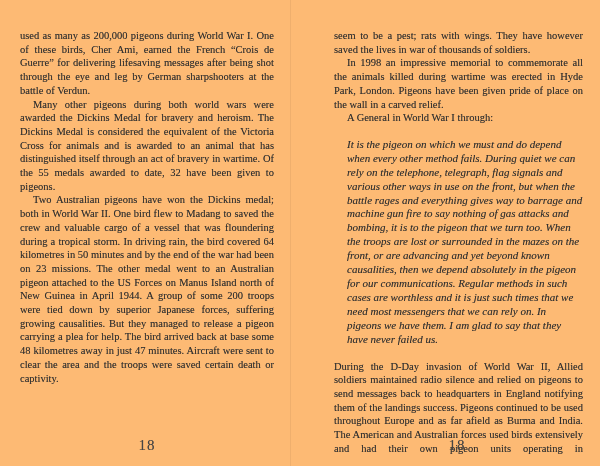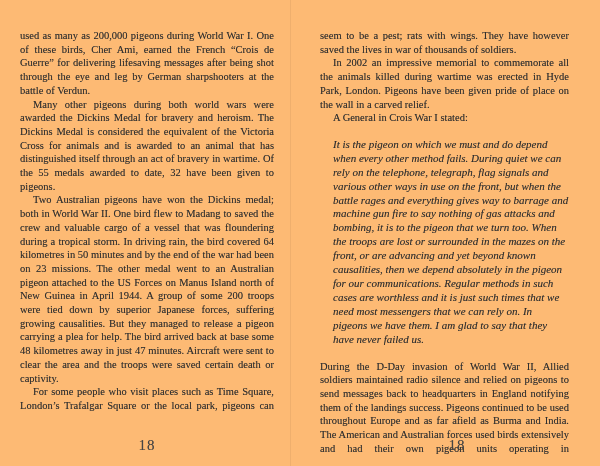--- a/index.html
+++ b/index.html
@@ -26,21 +26,21 @@
   }
   .page-text {
     position: absolute;
     top: 29px;
     font-size: 10.5px;
     line-height: 13.7px;
     text-align: justify;
     text-shadow: 0 0 0.5px rgba(47,47,47,0.45);
   }
   .page-text.left  { left: 20px;  width: 254px; }
-  .page-text.right { left: 320px; width: 249px; }
+  .page-text.right { left: 334px; width: 249px; }
   .para { margin: 0; }
   .para.indent { text-indent: 13px; }
   .para.fill-last { text-align-last: justify; }
   .para.quote {
     margin: 13px 0 13px 13px;
     width: 236px;
     font-style: italic;
     font-size: 11px;
     line-height: 13.9px;
     text-align: left;
@@ -62,27 +62,26 @@
 </head>
 <body>
 
 <div class="spread">
   <div class="gutter"></div>
 
   <div class="page-text left">
       <div class="para">used as many as 200,000 pigeons during World War I. One of these birds, Cher Ami, earned the French “Crois de Guerre” for delivering lifesaving messages after being shot through the eye and leg by German sharpshooters at the battle of Verdun.</div>
       <div class="para indent">Many other pigeons during both world wars were awarded the Dickins Medal for bravery and heroism. The Dickins Medal is considered the equivalent of the Victoria Cross for animals and is awarded to an animal that has distinguished itself through an act of bravery in wartime. Of the 55 medals awarded to date, 32 have been given to pigeons.</div>
       <div class="para indent">Two Australian pigeons have won the Dickins medal; both in World War II. One bird flew to Madang to saved the crew and valuable cargo of a vessel that was floundering during a tropical storm. In driving rain, the bird covered 64 kilometres in 50 minutes and by the end of the war had been on 23 missions. The other medal went to an Australian pigeon attached to the US Forces on Manus Island north of New Guinea in April 1944. A group of some 200 troops were tied down by superior Japanese forces, suffering growing causalities. But they managed to release a pigeon carrying a plea for help. The bird arrived back at base some 48 kilometres away in just 47 minutes. Aircraft were sent to clear the area and the troops were saved certain death or captivity.</div>
-      <div class="para indent fill-last">For some people who visit places such as Time Square, London’s Trafalgar Square or the local park, pigeons can</div>
     </div>
 
   <div class="page-text right">
       <div class="para">seem to be a pest; rats with wings. They have however saved the lives in war of thousands of soldiers.</div>
-      <div class="para indent">In 2002 an impressive memorial to commemorate all the animals killed during wartime was erected in Hyde Park, London. Pigeons have been given pride of place on the wall in a carved relief.</div>
-      <div class="para indent">A General in Crois War I stated:</div>
+      <div class="para indent">In 1998 an impressive memorial to commemorate all the animals killed during wartime was erected in Hyde Park, London. Pigeons have been given pride of place on the wall in a carved relief.</div>
+      <div class="para indent">A General in World War I through:</div>
       <div class="para quote">It is the pigeon on which we must and do depend when every other method fails. During quiet we can rely on the telephone, telegraph, flag signals and various other ways in use on the front, but when the battle rages and everything gives way to barrage and machine gun fire to say nothing of gas attacks and bombing, it is to the pigeon that we turn too. When the troops are lost or surrounded in the mazes on the front, or are advancing and yet beyond known causalities, then we depend absolutely in the pigeon for our communications. Regular methods in such cases are worthless and it is just such times that we need most messengers that we can rely on. In pigeons we have them. I am glad to say that they have never failed us.</div>
       <div class="para fill-last">During the D-Day invasion of World War II, Allied soldiers maintained radio silence and relied on pigeons to send messages back to headquarters in England notifying them of the landings success. Pigeons continued to be used throughout Europe and as far afield as Burma and India. The American and Australian forces used birds extensively and had their own pigeon units operating in</div>
     </div>
 
   <div class="page-number left">18</div>
 
   <div class="page-number right">18</div>
 </div>
 
 </body></html>

